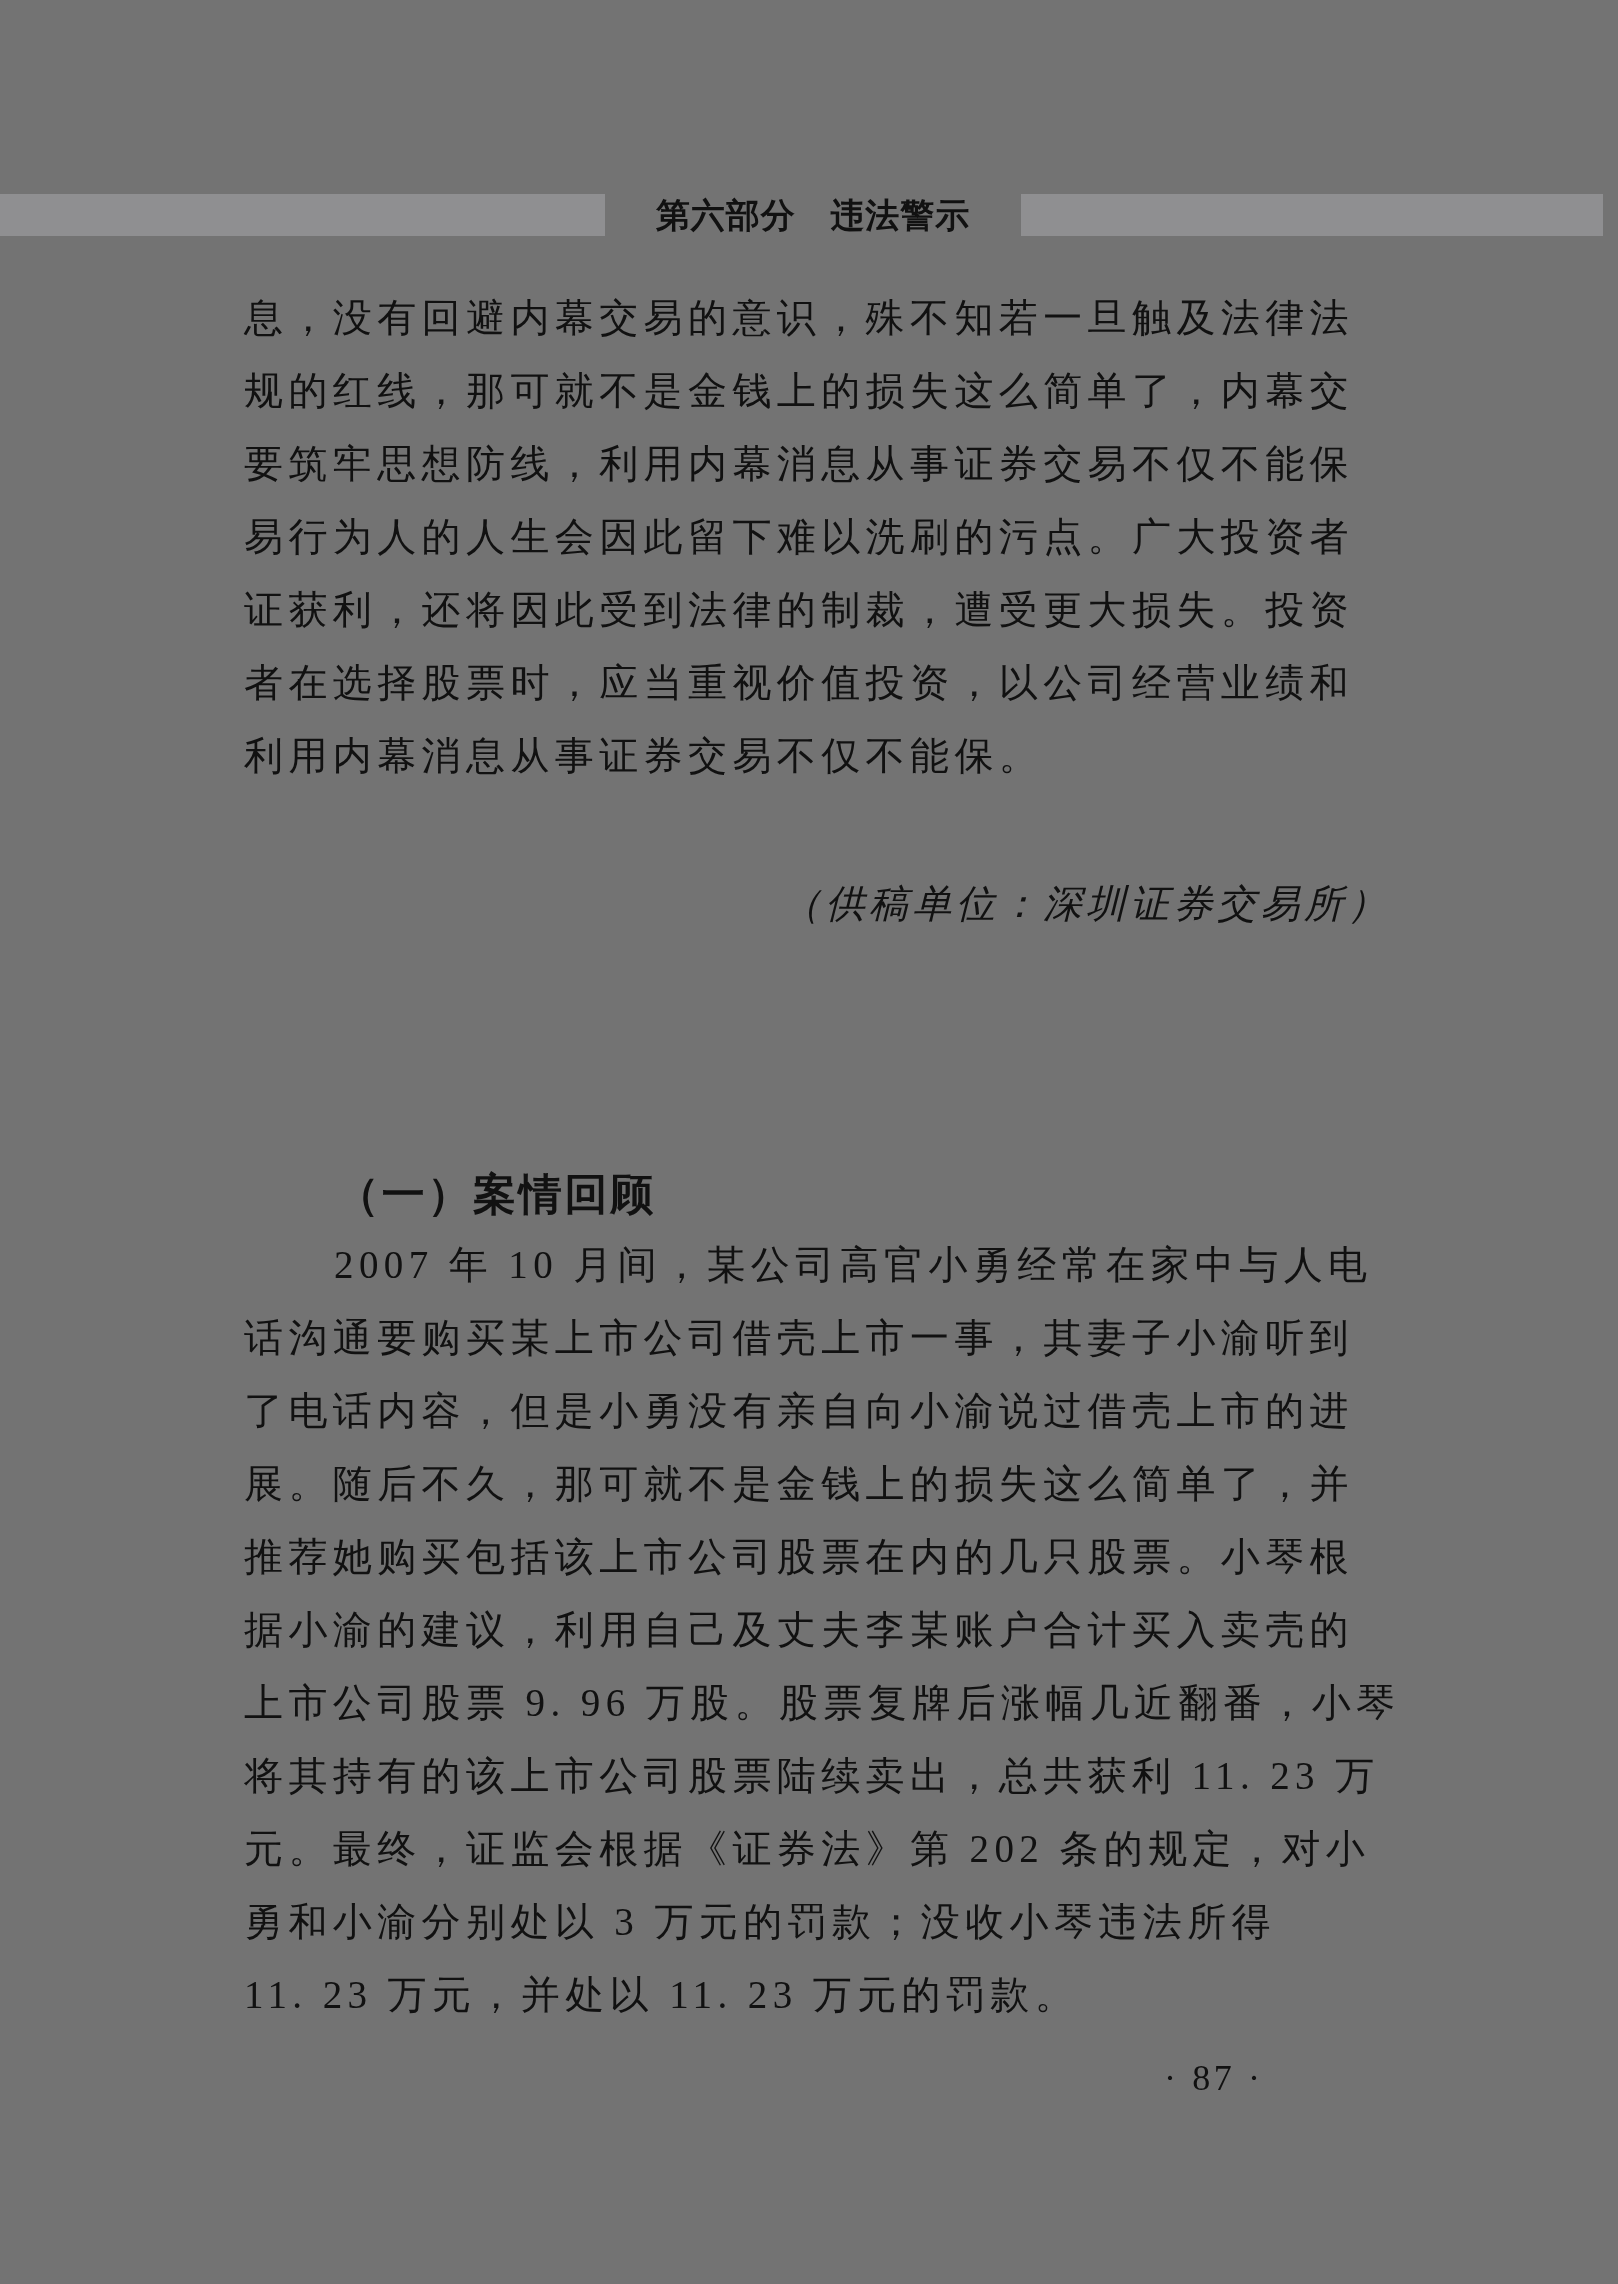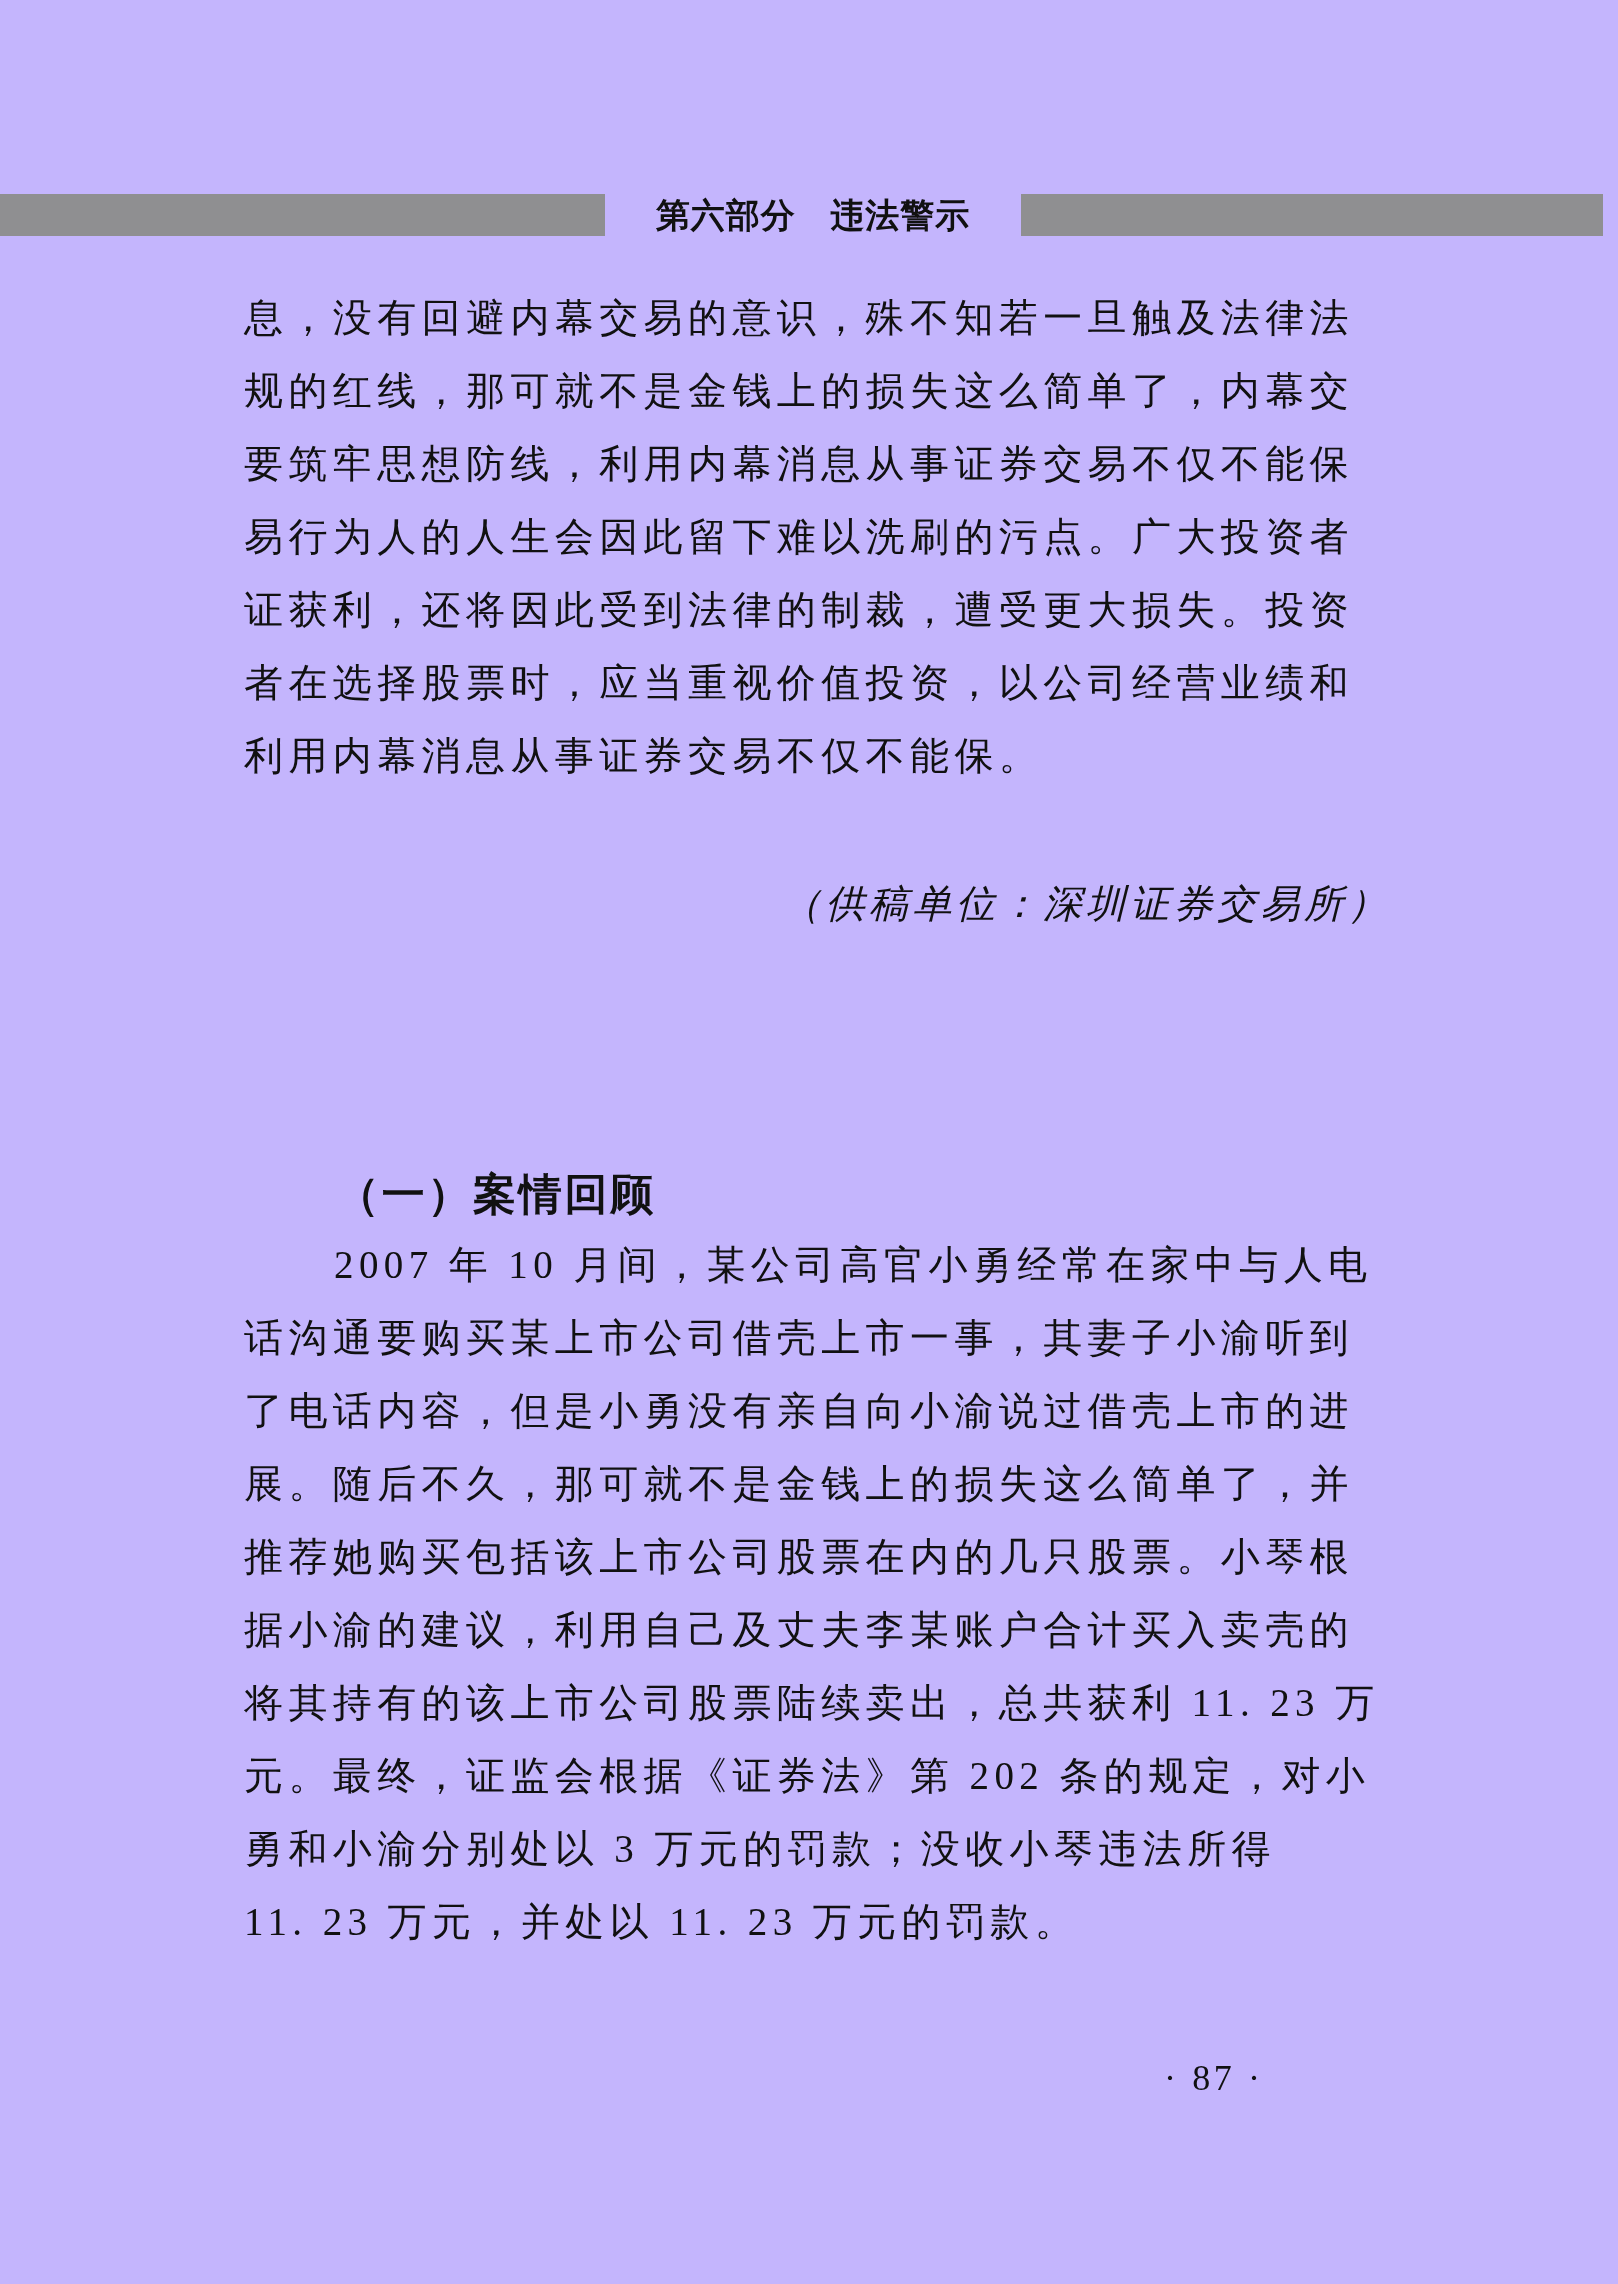--- a/index.html
+++ b/index.html
@@ -4,21 +4,21 @@
 <style>
   html, body {
     margin: 0;
     padding: 0;
     background: #ffffff;
   }
   .page {
     position: relative;
     width: 1618px;
     height: 2285px;
-    background: #c4b5fd;
+    background: #737373;
     overflow: hidden;
     font-family: "Liberation Serif", "DejaVu Serif", serif;
     color: #111111;
   }
   
   .header-rule {
     position: absolute;
     top: 194px;
     height: 42px;
     background: #8f8f91;
@@ -123,20 +123,21 @@
 
   <div class="subsection-heading">（一）案情回顾</div>
 
   <div class="bodyblock case-paragraph">
       <div class="line">2007 年 10 月间，某公司高官小勇经常在家中与人电</div>
       <div class="line">话沟通要购买某上市公司借壳上市一事，其妻子小渝听到</div>
       <div class="line">了电话内容，但是小勇没有亲自向小渝说过借壳上市的进</div>
       <div class="line">展。随后不久，那可就不是金钱上的损失这么简单了，并</div>
       <div class="line">推荐她购买包括该上市公司股票在内的几只股票。小琴根</div>
       <div class="line">据小渝的建议，利用自己及丈夫李某账户合计买入卖壳的</div>
+      <div class="line">上市公司股票 9. 96 万股。股票复牌后涨幅几近翻番，小琴</div>
       <div class="line">将其持有的该上市公司股票陆续卖出，总共获利 11. 23 万</div>
       <div class="line">元。最终，证监会根据《证券法》第 202 条的规定，对小</div>
       <div class="line">勇和小渝分别处以 3 万元的罚款；没收小琴违法所得</div>
       <div class="line">11. 23 万元，并处以 11. 23 万元的罚款。</div>
     </div>
 
   <div class="page-number">· 87 ·</div>
 
 </div>
 

